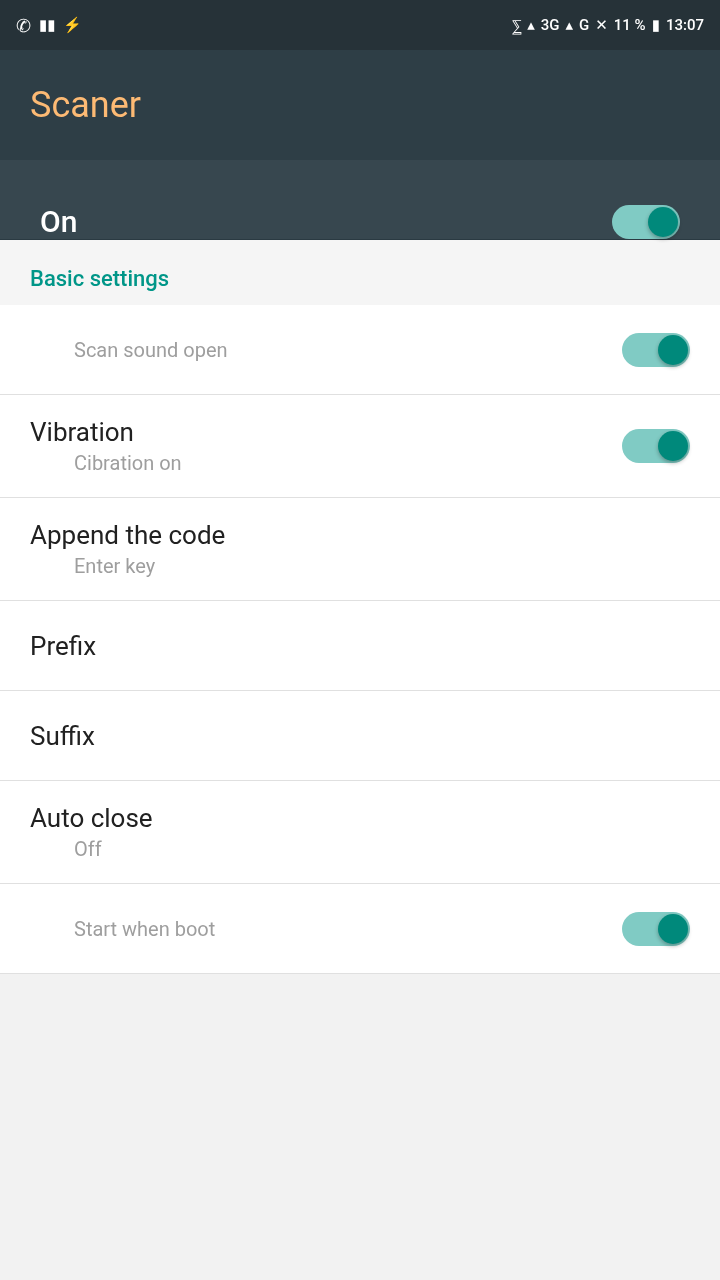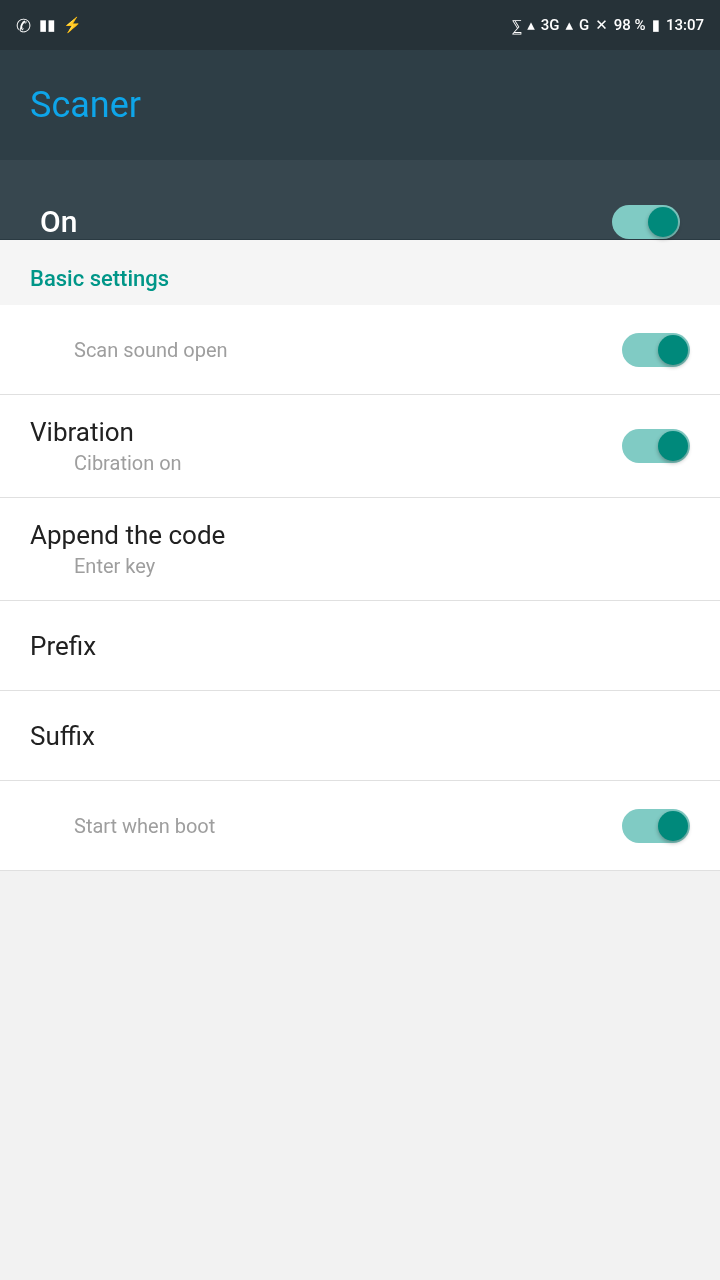--- a/index.html
+++ b/index.html
@@ -46,21 +46,21 @@
     
     .app-bar {
       width: 720px;
       height: 110px;
       background: #2e3e46;
       display: flex;
       align-items: center;
       padding: 0 30px;
     }
     .app-title {
-      color: #0ea5e9;
+      color: #fdba74;
       font-size: 36px;
       font-weight: 400;
     }
 
     
     .on-toggle-row {
       width: 720px;
       height: 80px;
       background: #37474f;
       display: flex;
@@ -157,21 +157,21 @@
     <span class="status-icon">▮▮</span>
     <span class="status-icon">⚡</span>
   </div>
   <div class="status-right">
     <span>⅀</span>
     <span>▴</span>
     <span>3G</span>
     <span>▴</span>
     <span>G</span>
     <span>✕</span>
-    <span>98 %</span>
+    <span>11 %</span>
     <span>▮</span>
     <span>13:07</span>
   </div>
 </div>
 
 <div class="app-bar">
   <span class="app-title">Scaner</span>
 </div>
 
 <div class="on-toggle-row">
@@ -218,20 +218,26 @@
       <span class="setting-name">Prefix</span>
     </div>
   </div>
 
   <div class="setting-item">
     <div class="setting-text">
       <span class="setting-name">Suffix</span>
     </div>
   </div>
 
+  <div class="setting-item">
+    <div class="setting-text">
+      <span class="setting-name">Auto close</span>
+      <span class="setting-desc">Off</span>
+    </div>
+  </div>
 
   <div class="setting-item">
     <div class="setting-text">
       <span class="setting-desc">Start when boot</span>
     </div>
     <div class="toggle-switch on">
       <div class="toggle-knob"></div>
     </div>
   </div>
 

